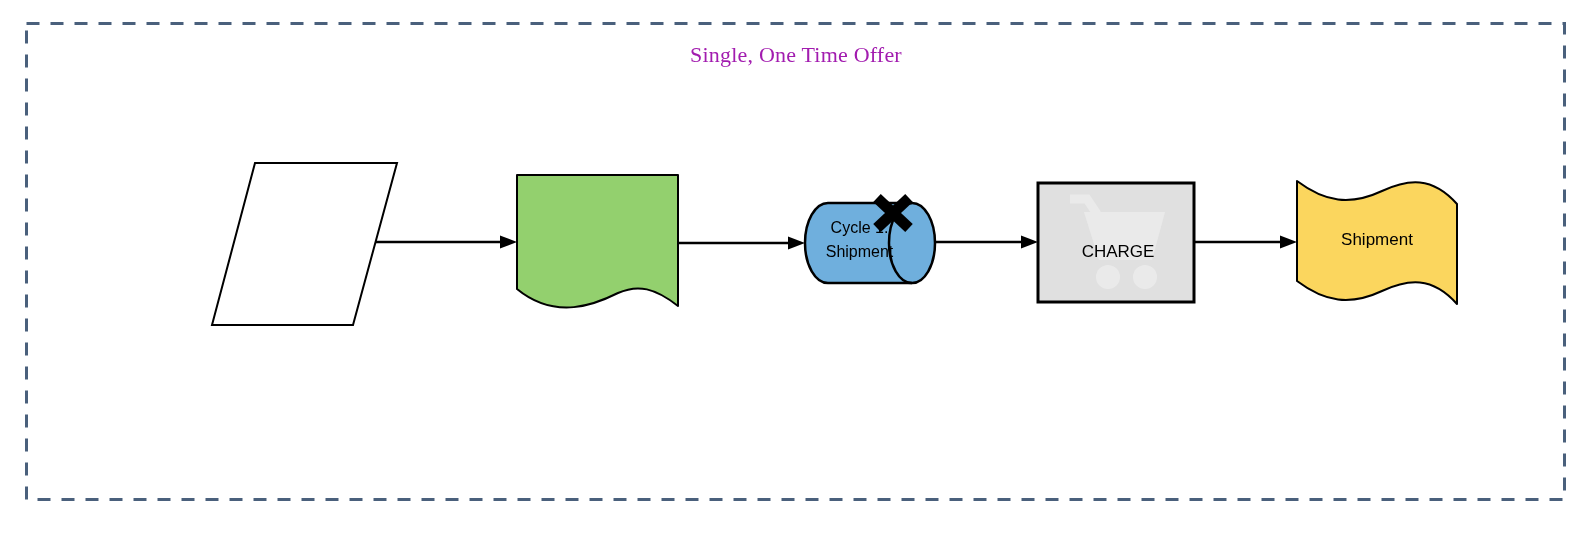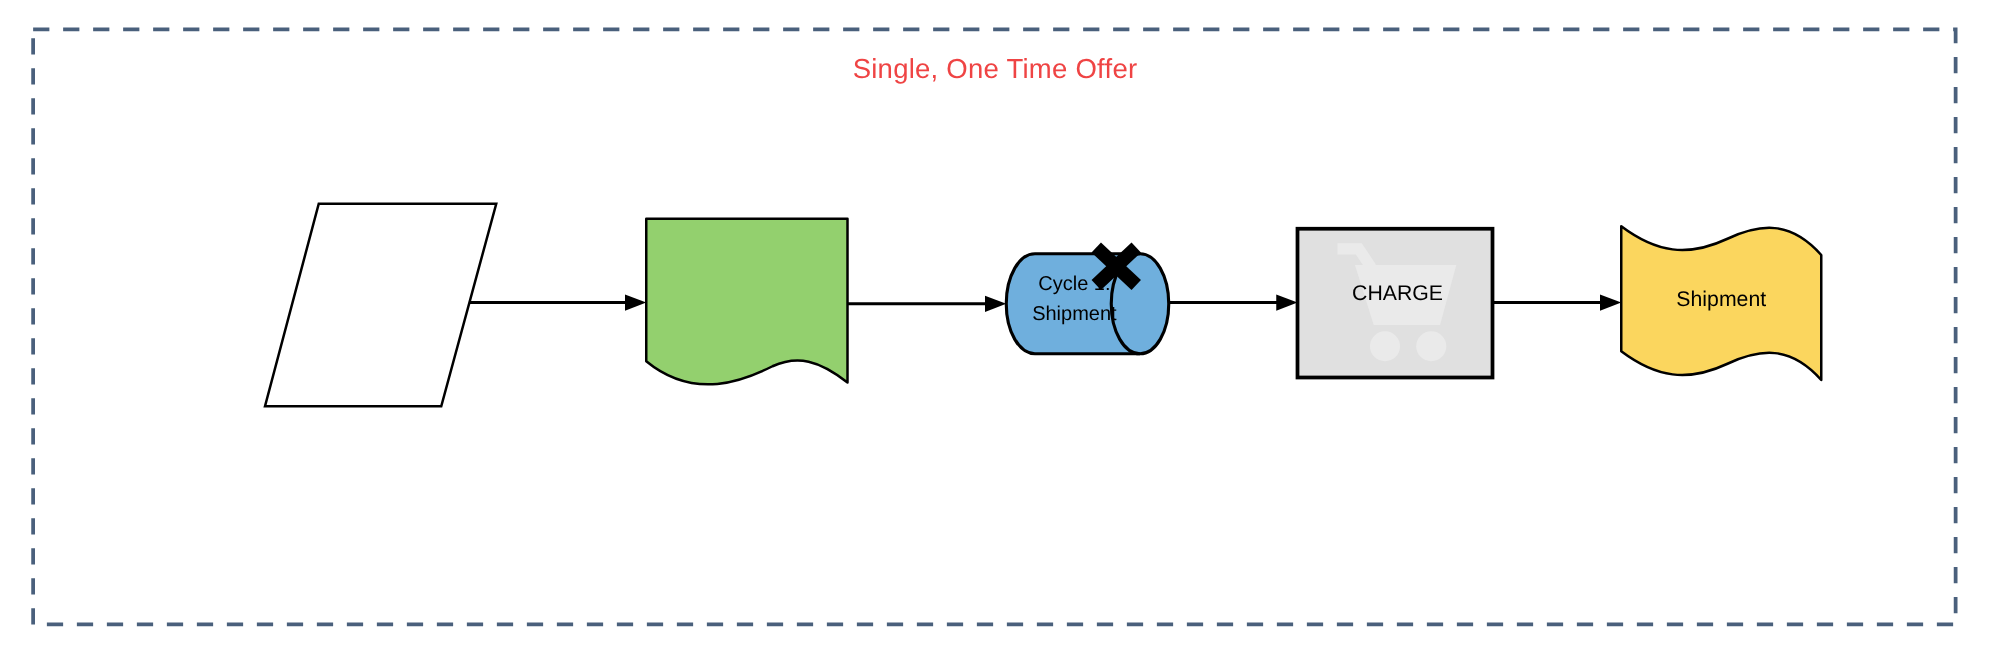--- a/index.html
+++ b/index.html
@@ -22,21 +22,21 @@
     display:flex; align-items:center; justify-content:center;
     text-align:center;
     color:#000000;
     pointer-events:none;
     white-space:nowrap;
   }
   .lbl-order      { left:233px; top:230px; width:140px; height:25px; font-size:16px; }
   .lbl-orderoffer { left:527px; top:218px; width:141px; height:25px; font-size:16px; }
   .lbl-cycle      { left:801px; top:215px; width:117px; height:50px; font-size:16px;
                     flex-direction:column; line-height:24px; }
-  .lbl-charge     { left:1046px; top:222px; width:144px; height:25px; font-size:17px; }
+  .lbl-charge     { left:1046px; top:239px; width:144px; height:25px; font-size:17px; }
   .lbl-shipment   { left:1307px; top:227px; width:140px; height:25px; font-size:17px; }
 </style>
 </head>
 <body>
 
 <div id="canvas">
 
   <svg id="shape-layer" width="1592" height="536" viewBox="0 0 1592 536">
 
     <rect x="26.5" y="23.5" width="1538" height="476" fill="none" stroke-width="3" stroke-dasharray="13 11" stroke="#4a607c"></rect>
@@ -81,21 +81,21 @@
 
     <g>
       <line x1="1194" y1="242" x2="1282" y2="242" stroke-width="2.5" stroke="#000000"></line>
       <polygon points="1297,242 1280,235.5 1280,248.5" fill="#000000"></polygon>
     </g>
 
     <path d="M 1297,181 C 1325,202 1350,206 1382,191 C 1408,179 1432,176 1457,204
              L 1457,304 C 1432,276 1408,279 1382,291 C 1350,306 1325,302 1297,281 Z" stroke="#000000" stroke-width="2" stroke-linejoin="round" fill="#fbd65e"></path>
   </svg>
 
-  <div class="diagram-title" style="color: #ef4444;">Single, One Time Offer</div>
+  <div class="diagram-title" style="color: #a21caf; font-family: Liberation Serif, serif;">Single, One Time Offer</div>
 
 
 
   <div class="node-label lbl-cycle">
     <span>Cycle 1:</span>
     <span>Shipment</span>
   </div>
 
   <div class="node-label lbl-charge">CHARGE</div>
 

